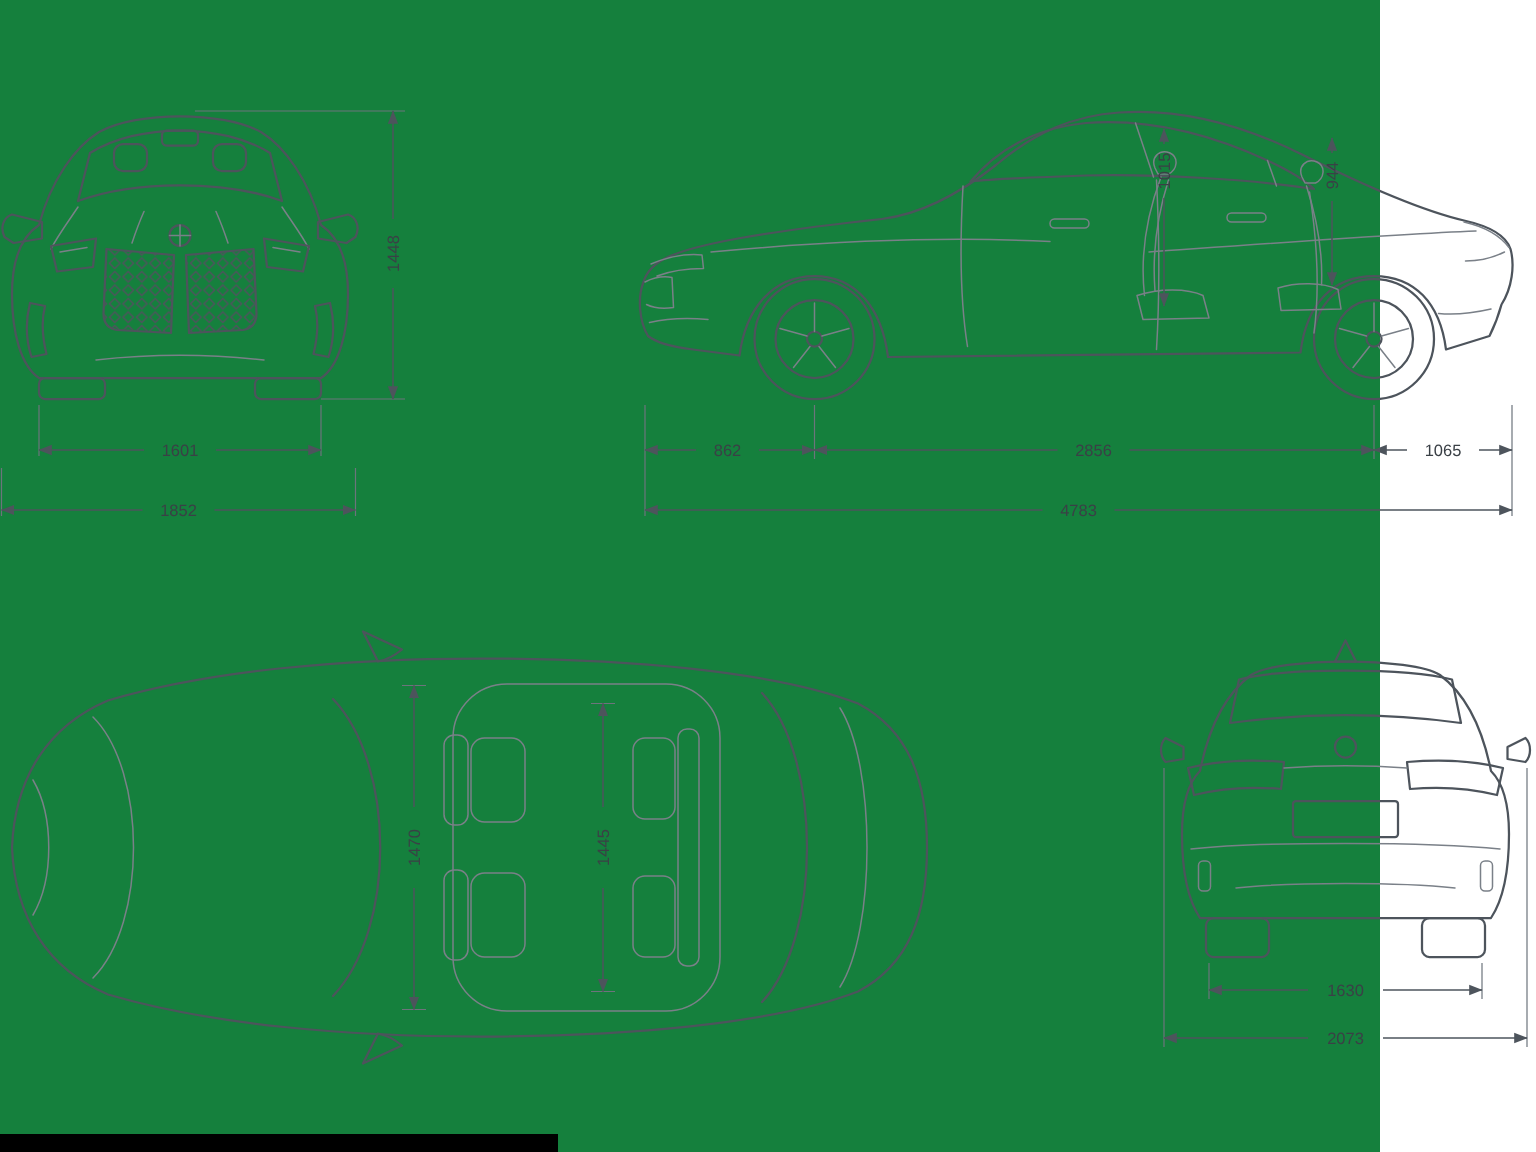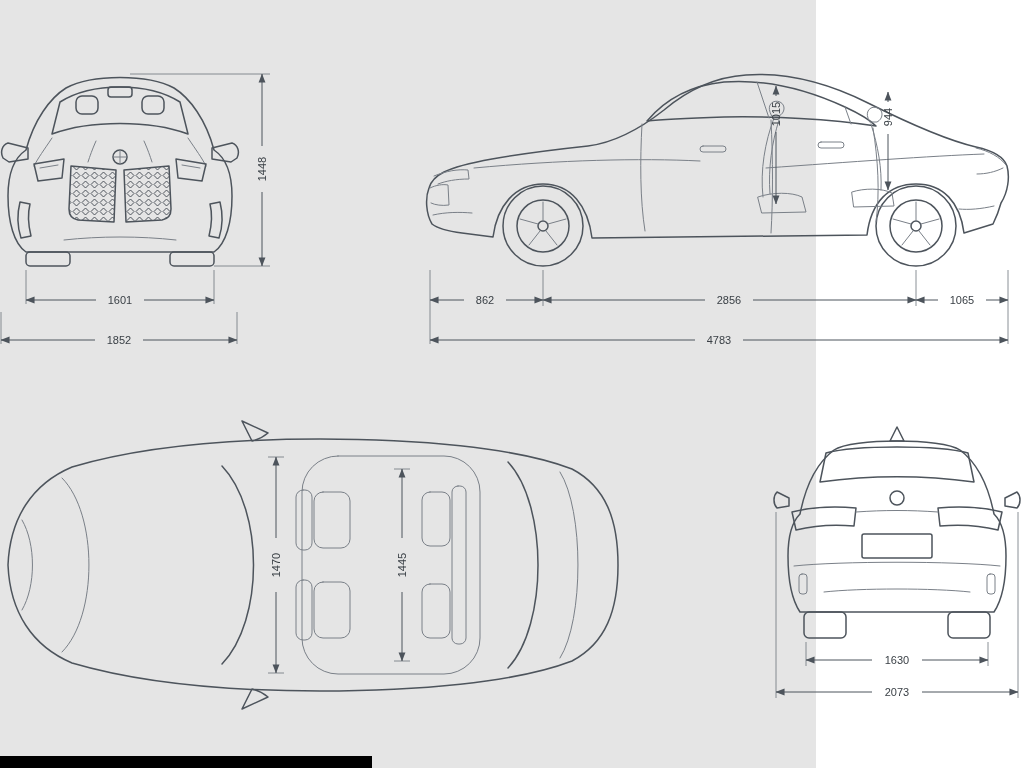--- a/index.html
+++ b/index.html
@@ -1,16 +1,16 @@
 <!DOCTYPE html>
 <html><head>
 <meta charset="utf-8">
 <style>
   html,body{margin:0;padding:0;background:#ffffff;width:1024px;height:768px;overflow:hidden;}
-  #stage{position:relative;width:816px;height:768px;background:#e5e5e5;}
+  #stage{position:relative;width:920px;height:768px;background:#15803d;}
   svg{display:block;}
   .car{fill:none;stroke:#4d545c;stroke-width:1.5;stroke-linejoin:round;stroke-linecap:round;}
   .thin{fill:none;stroke:#7a8088;stroke-width:1;}
   .dim line,.dim path{stroke:#4d545c;stroke-width:1;fill:none;}
   .dim .ext{stroke:#6d747c;stroke-width:0.8;}
   text{font-family:"Liberation Sans","DejaVu Sans",sans-serif;font-size:11px;fill:#3a4046;}
   .letterbox{position:absolute;left:0;top:756px;width:372px;height:12px;background:#000;}
 </style>
 </head>
 <body>

